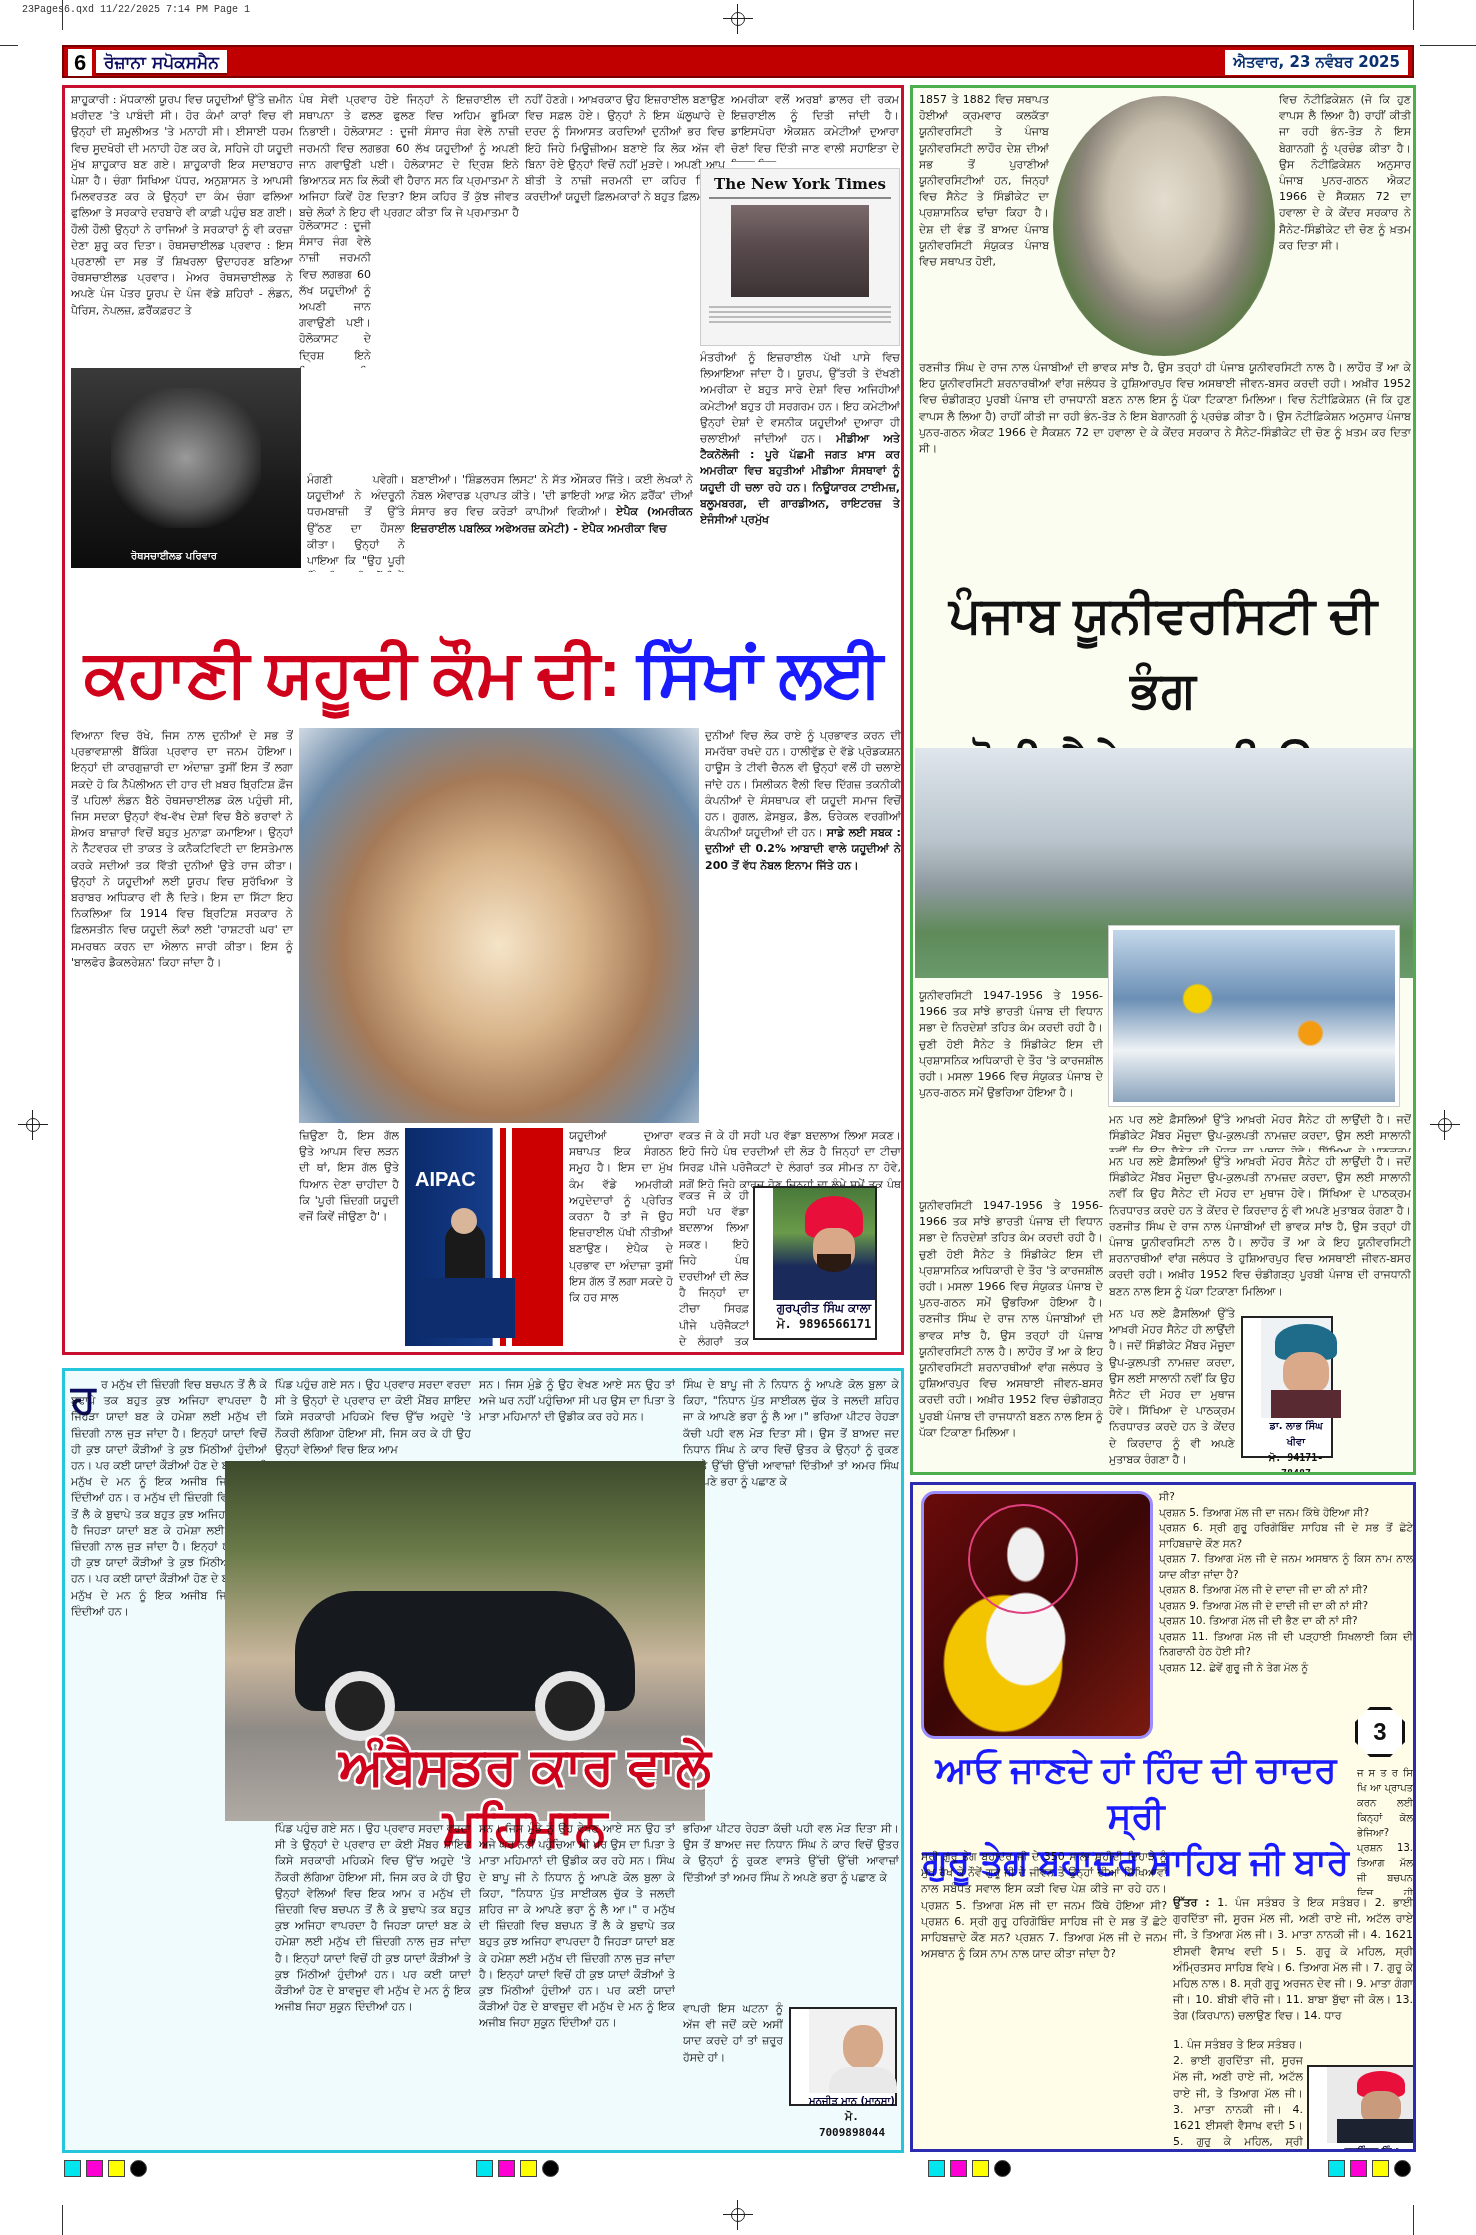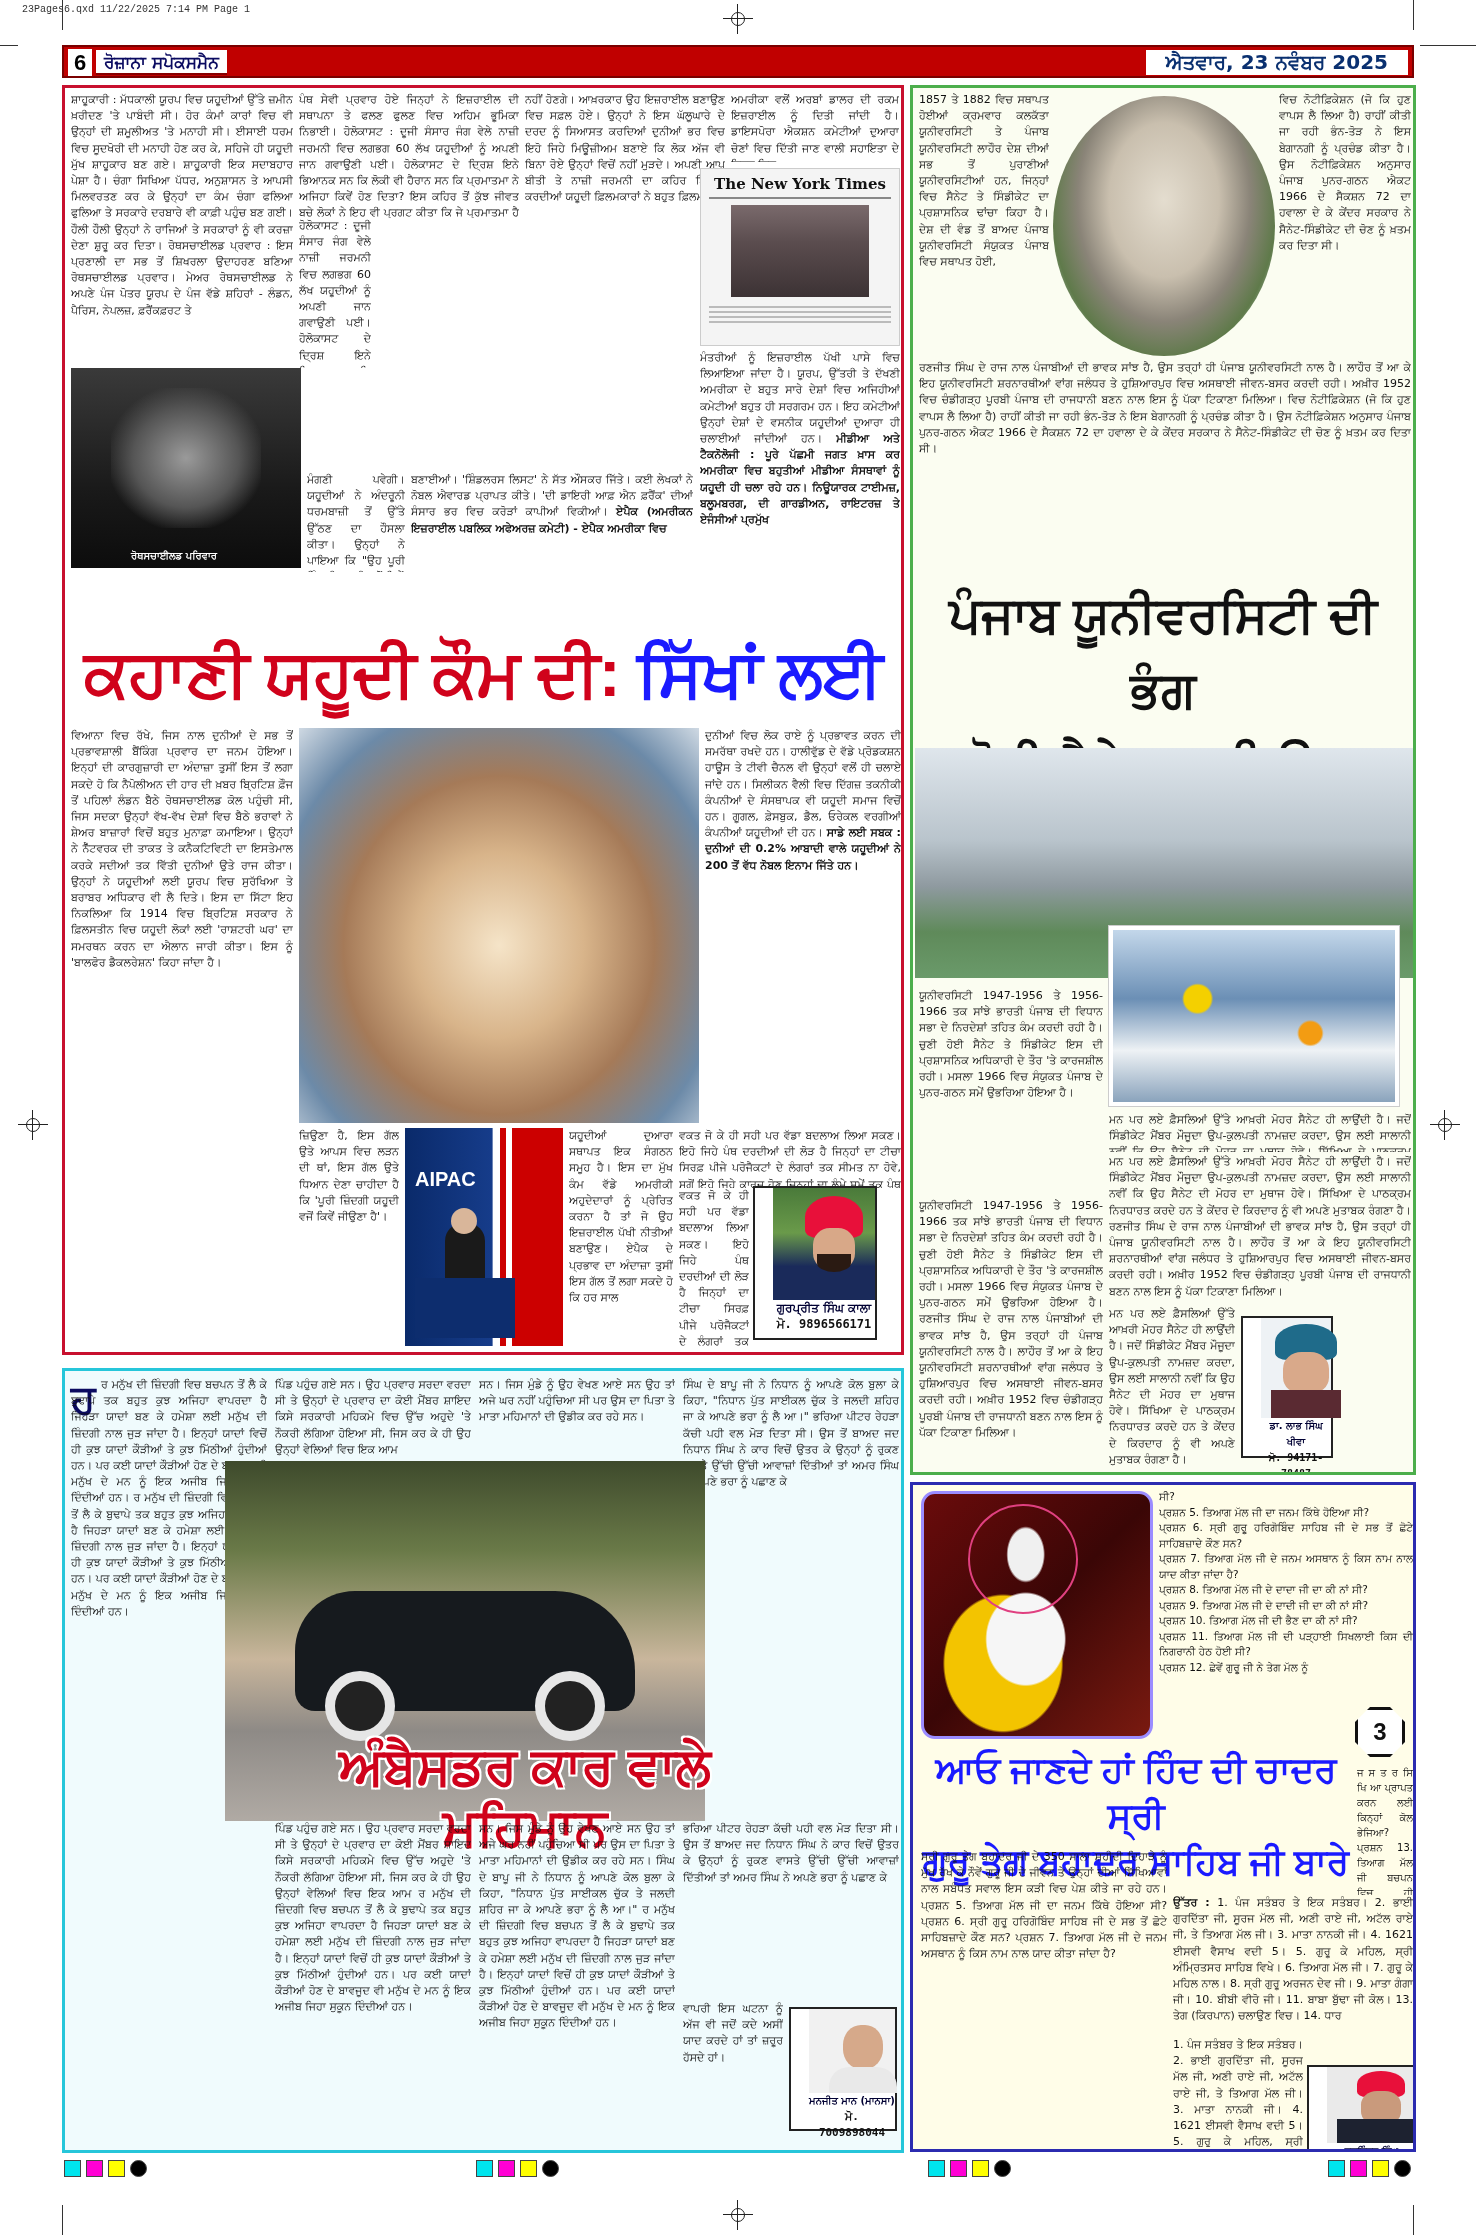--- a/index.html
+++ b/index.html
@@ -9,21 +9,21 @@
   .slug { position: absolute; left: 22px; top: 4px; font-family: "Liberation Mono", monospace; font-size: 10px; color: #333; }
   .regmark { position: absolute; width: 30px; height: 30px; }
   .regmark::before { content: ""; position: absolute; left: 14px; top: 0; width: 1px; height: 30px; background: #222; }
   .regmark::after { content: ""; position: absolute; left: 0; top: 14px; width: 30px; height: 1px; background: #222; }
   .regmark .ring { position: absolute; left: 8px; top: 8px; width: 14px; height: 14px; border: 1px solid #222; border-radius: 50%; }
   .trim { position: absolute; background: #333; }
 
   .masthead { position: absolute; left: 62px; top: 45px; width: 1352px; height: 33px; background: #c00000; border: 2px solid #7a0000; }
   .page-num { position: absolute; left: 4px; top: 2px; width: 24px; height: 27px; background: #fff; color: #000; font-weight: bold; font-size: 22px; text-align: center; line-height: 27px; font-family: "Liberation Sans", sans-serif; }
   .paper-name { position: absolute; left: 32px; top: 3px; height: 25px; padding: 0 8px; background: #fff; color: #0a0a60; font-weight: bold; font-size: 17px; line-height: 25px; border-bottom: 2px solid #800; }
-  .paper-date { position: absolute; right: 4px; top: 3px; height: 25px; padding: 0 20px; background: #fff; color: #0a3070; font-weight: bold; font-size: 20px; line-height: 25px; }
+  .paper-date { position: absolute; right: 4px; top: 3px; height: 25px; padding: 0 8px; background: #fff; color: #0a3070; font-weight: bold; font-size: 15px; line-height: 25px; }
 
   .article { position: absolute; overflow: hidden; }
   .col-text { position: absolute; font-size: 11px; line-height: 16.2px; text-align: justify; color: #111; overflow: hidden; }
   .col-text b { font-weight: bold; }
   .photo { position: absolute; overflow: hidden; }
   .caption { position: absolute; font-size: 10px; font-weight: bold; }
 
   
   #a1 { left: 62px; top: 85px; width: 842px; height: 1270px; border: 3px solid #c8102e; background: #fff; }
   #a1 .h1 { position: absolute; left: 0; top: 540px; width: 836px; height: 90px; font-family: "Liberation Sans", sans-serif; font-weight: bold; font-size: 66px; line-height: 90px; text-align: center; letter-spacing: -1px; }
@@ -258,21 +258,21 @@
     <span>ਸਿੰਘ ਦੇ ਬਾਪੂ ਜੀ ਨੇ ਨਿਧਾਨ ਨੂੰ ਆਪਣੇ ਕੋਲ ਬੁਲਾ ਕੇ ਕਿਹਾ, "ਨਿਧਾਨ ਪੁੱਤ ਸਾਈਕਲ ਚੁੱਕ ਤੇ ਜਲਦੀ ਸ਼ਹਿਰ ਜਾ ਕੇ ਆਪਣੇ ਭਰਾ ਨੂੰ ਲੈ ਆ।"</span>
     <span>ਰ ਮਨੁੱਖ ਦੀ ਜ਼ਿੰਦਗੀ ਵਿਚ ਬਚਪਨ ਤੋਂ ਲੈ ਕੇ ਬੁਢਾਪੇ ਤਕ ਬਹੁਤ ਕੁਝ ਅਜਿਹਾ ਵਾਪਰਦਾ ਹੈ ਜਿਹੜਾ ਯਾਦਾਂ ਬਣ ਕੇ ਹਮੇਸ਼ਾ ਲਈ ਮਨੁੱਖ ਦੀ ਜ਼ਿੰਦਗੀ ਨਾਲ ਜੁੜ ਜਾਂਦਾ ਹੈ। ਇਨ੍ਹਾਂ ਯਾਦਾਂ ਵਿਚੋਂ ਹੀ ਕੁਝ ਯਾਦਾਂ ਕੌੜੀਆਂ ਤੇ ਕੁਝ ਮਿੱਠੀਆਂ ਹੁੰਦੀਆਂ ਹਨ। ਪਰ ਕਈ ਯਾਦਾਂ ਕੌੜੀਆਂ ਹੋਣ ਦੇ ਬਾਵਜੂਦ ਵੀ ਮਨੁੱਖ ਦੇ ਮਨ ਨੂੰ ਇਕ ਅਜੀਬ ਜਿਹਾ ਸੁਕੂਨ ਦਿੰਦੀਆਂ ਹਨ।</span>
   </div>
   <div class="col-text" style="left:618px; top:450px; width:216px; height:180px;">
     <span>ਭਰਿਆ ਪੀਟਰ ਰੇਹੜਾ ਕੱਚੀ ਪਹੀ ਵਲ ਮੋੜ ਦਿਤਾ ਸੀ। ਉਸ ਤੋਂ ਬਾਅਦ ਜਦ ਨਿਧਾਨ ਸਿੰਘ ਨੇ ਕਾਰ ਵਿਚੋਂ ਉਤਰ ਕੇ ਉਨ੍ਹਾਂ ਨੂੰ ਰੁਕਣ ਵਾਸਤੇ ਉੱਚੀ ਉੱਚੀ ਆਵਾਜ਼ਾਂ ਦਿੱਤੀਆਂ ਤਾਂ ਅਮਰ ਸਿੰਘ ਨੇ ਅਪਣੇ ਭਰਾ ਨੂੰ ਪਛਾਣ ਕੇ</span>
   </div>
   <div class="col-text" style="left:618px; top:630px; width:100px; height:130px;">
     <span>ਵਾਪਰੀ ਇਸ ਘਟਨਾ ਨੂੰ ਅੱਜ ਵੀ ਜਦੋਂ ਕਦੇ ਅਸੀਂ ਯਾਦ ਕਰਦੇ ਹਾਂ ਤਾਂ ਜ਼ਰੂਰ ਹੱਸਦੇ ਹਾਂ।</span>
   </div>
 
-  <div class="author-box" style="left:724px; top:636px; width:108px; height:124px;">
+  <div class="author-box" style="left:724px; top:636px; width:108px; height:99px;">
     <div class="pic" style="height:84px; background:#f1f1f1; position:relative;">
       <div style="position:absolute; left:34px; top:16px; width:40px; height:44px; background:#d6a98a; border-radius:45%;"></div>
       <div style="position:absolute; left:20px; top:58px; width:68px; height:26px; background:#e9e9e9; border-radius:20px 20px 0 0;"></div>
     </div>
     <div class="nm" style="font-size:10px;">ਮਨਜੀਤ ਮਾਨ (ਮਾਨਸਾ)</div>
     <div class="ph" style="font-size:11px;">ਮੋ. 7009898044</div>
   </div>
 
 </section>
 

